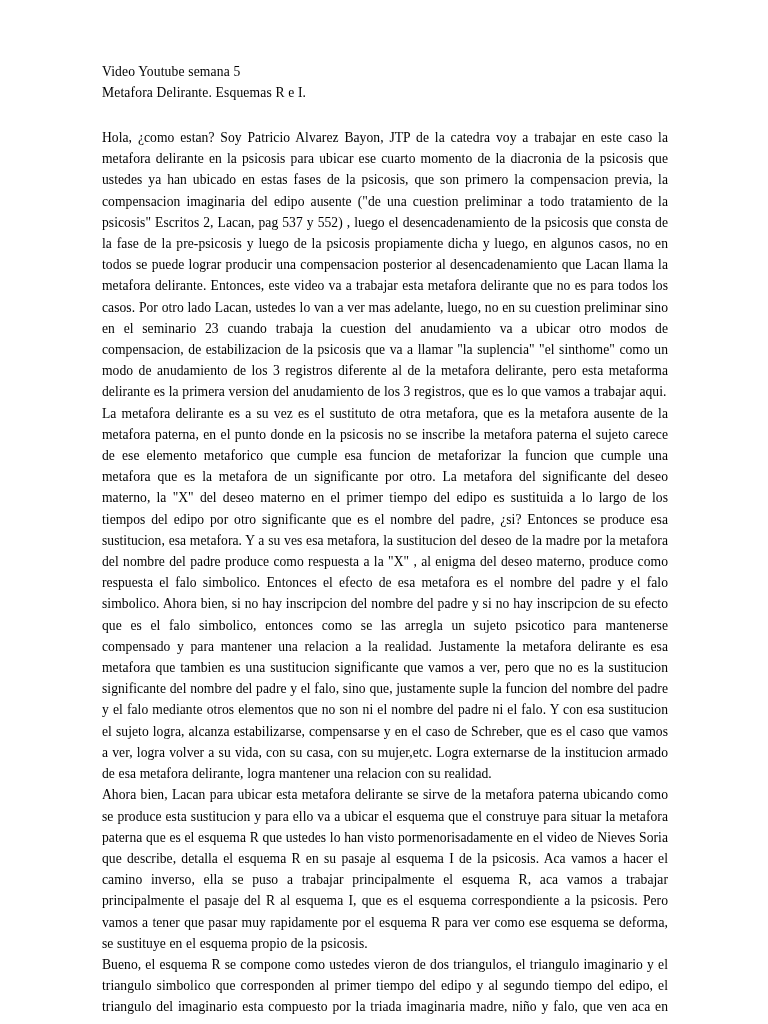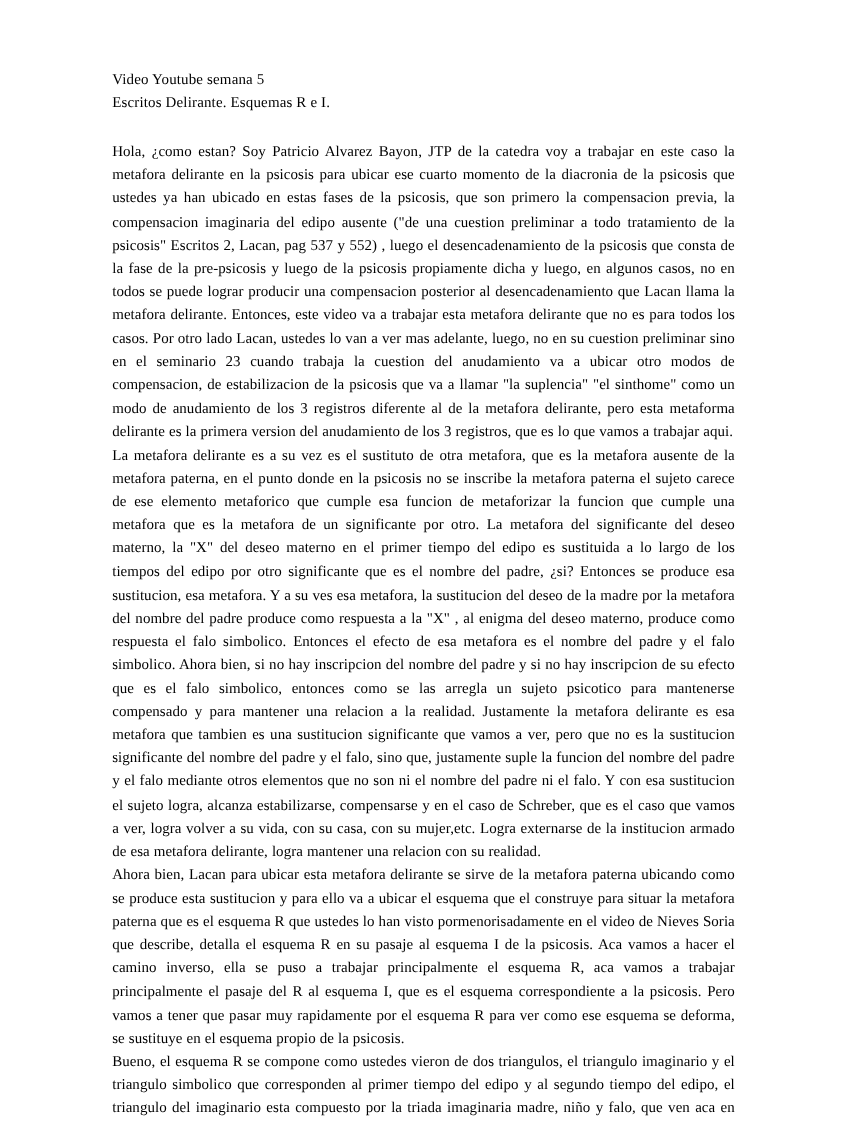--- a/index.html
+++ b/index.html
@@ -58,21 +58,21 @@
 </style>
 </head>
 <body>
 
 <div class="page">
 
   <div class="doc-body">
 
     <div class="header-block">
       <div class="header-line">Video Youtube semana 5</div>
-      <div class="header-line">Escritos Delirante. Esquemas R e I.</div>
+      <div class="header-line">Metafora Delirante. Esquemas R e I.</div>
     </div>
 
     <p class="para">Hola, ¿como estan? Soy Patricio Alvarez Bayon, JTP de la catedra voy a trabajar en este caso la metafora delirante en la psicosis para ubicar ese cuarto momento de la diacronia de la psicosis que ustedes ya han ubicado en estas fases de la psicosis, que son primero la compensacion previa, la compensacion imaginaria del edipo ausente ("de una cuestion preliminar a todo tratamiento de la psicosis" Escritos 2, Lacan, pag 537 y 552) , luego el desencadenamiento de la psicosis que consta de la fase de la pre-psicosis y luego de la psicosis propiamente dicha y luego, en algunos casos, no en todos se puede lograr producir una compensacion posterior al desencadenamiento que Lacan llama la metafora delirante. Entonces, este video va a trabajar esta metafora delirante que no es para todos los casos. Por otro lado Lacan, ustedes lo van a ver mas adelante, luego, no en su cuestion preliminar sino en el seminario 23 cuando trabaja la cuestion del anudamiento va a ubicar otro modos de compensacion, de estabilizacion de la psicosis que va a llamar "la suplencia" "el sinthome" como un modo de anudamiento de los 3 registros diferente al de la metafora delirante, pero esta metaforma delirante es la primera version del anudamiento de los 3 registros, que es lo que vamos a trabajar aqui.</p>
 
     <p class="para">La metafora delirante es a su vez es el sustituto de otra metafora, que es la metafora ausente de la metafora paterna, en el punto donde en la psicosis no se inscribe la metafora paterna el sujeto carece de ese elemento metaforico que cumple esa funcion de metaforizar la funcion que cumple una metafora que es la metafora de un significante por otro. La metafora del significante del deseo materno, la "X" del deseo materno en el primer tiempo del edipo es sustituida a lo largo de los tiempos del edipo por otro significante que es el nombre del padre, ¿si? Entonces se produce esa sustitucion, esa metafora. Y a su ves esa metafora, la sustitucion del deseo de la madre por la metafora del nombre del padre produce como respuesta a la "X" , al enigma del deseo materno, produce como respuesta el falo simbolico. Entonces el efecto de esa metafora es el nombre del padre y el falo simbolico. Ahora bien, si no hay inscripcion del nombre del padre y si no hay inscripcion de su efecto que es el falo simbolico, entonces como se las arregla un sujeto psicotico para mantenerse compensado y para mantener una relacion a la realidad. Justamente la metafora delirante es esa metafora que tambien es una sustitucion significante que vamos a ver, pero que no es la sustitucion significante del nombre del padre y el falo, sino que, justamente suple la funcion del nombre del padre y el falo mediante otros elementos que no son ni el nombre del padre ni el falo. Y con esa sustitucion el sujeto logra, alcanza estabilizarse, compensarse y en el caso de Schreber, que es el caso que vamos a ver, logra volver a su vida, con su casa, con su mujer,etc. Logra externarse de la institucion armado de esa metafora delirante, logra mantener una relacion con su realidad.</p>
 
     <p class="para">Ahora bien, Lacan para ubicar esta metafora delirante se sirve de la metafora paterna ubicando como se produce esta sustitucion y para ello va a ubicar el esquema que el construye para situar la metafora paterna que es el esquema R que ustedes lo han visto pormenorisadamente en el video de Nieves Soria que describe, detalla el esquema R en su pasaje al esquema I de la psicosis. Aca vamos a hacer el camino inverso, ella se puso a trabajar principalmente el esquema R, aca vamos a trabajar principalmente el pasaje del R al esquema I, que es el esquema correspondiente a la psicosis. Pero vamos a tener que pasar muy rapidamente por el esquema R para ver como ese esquema se deforma, se sustituye en el esquema propio de la psicosis.</p>
 
     <p class="para">Bueno, el esquema R se compone como ustedes vieron de dos triangulos, el triangulo imaginario y el triangulo simbolico que corresponden al primer tiempo del edipo y al segundo tiempo del edipo, el triangulo del imaginario esta compuesto por la triada imaginaria madre, niño y falo, que ven aca en este esquema</p>
 

